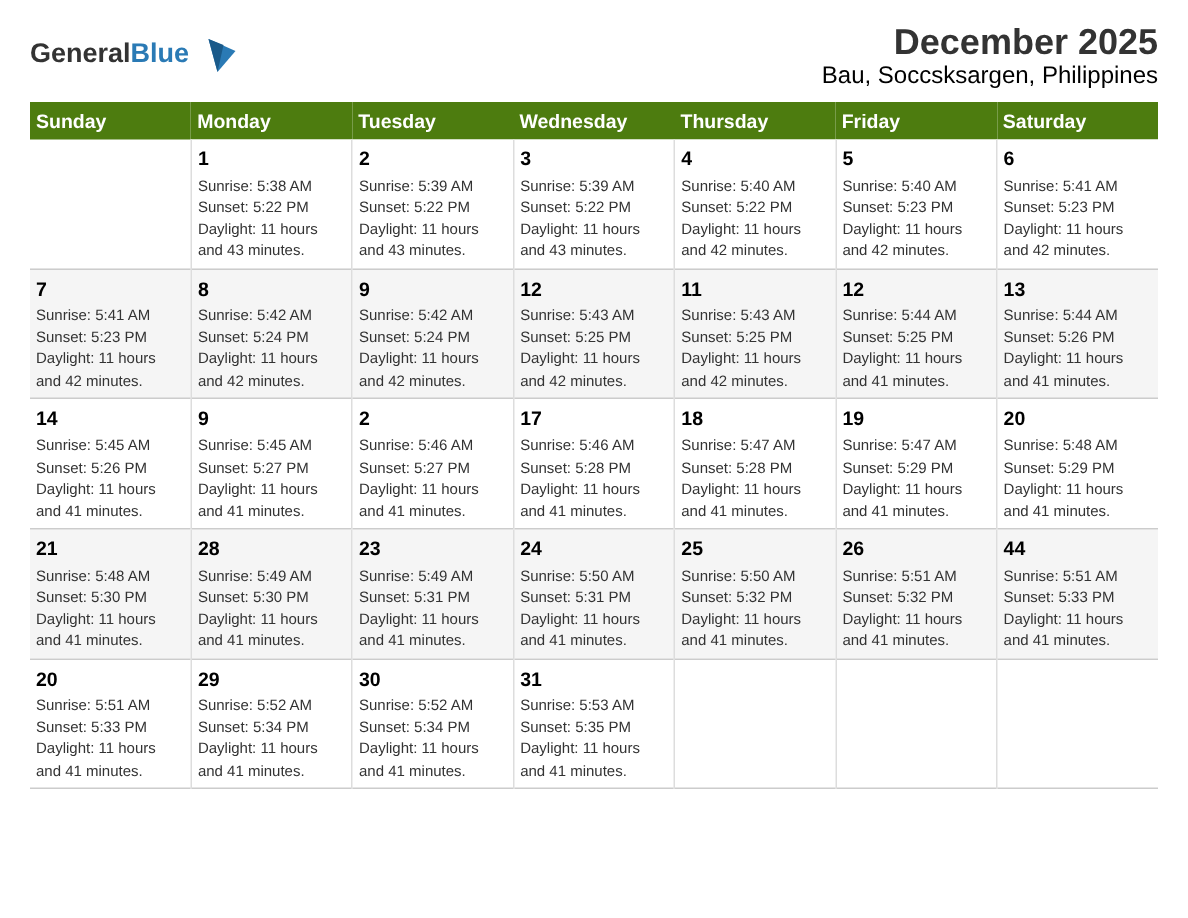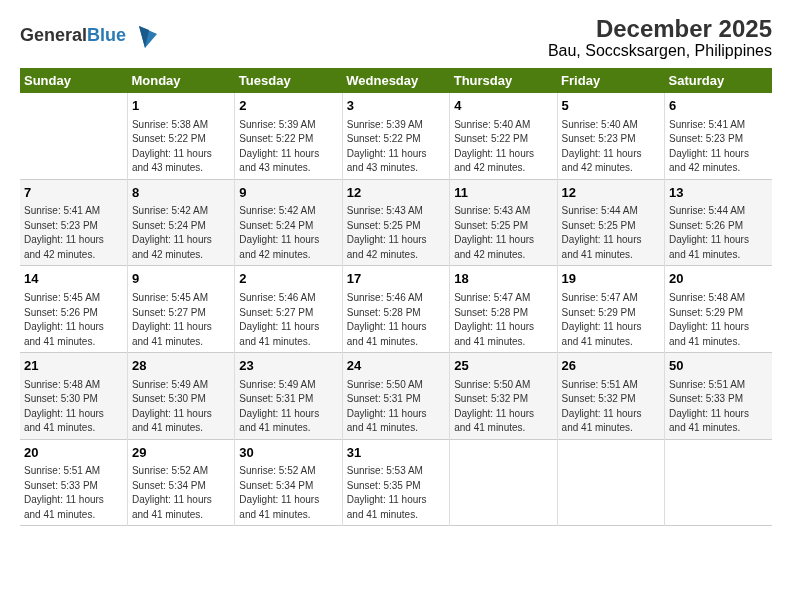--- a/index.html
+++ b/index.html
@@ -234,21 +234,21 @@
 Daylight: 11 hours
 and 41 minutes.</span></td>
           <td><span class="day-num">25</span><span class="day-info" style="white-space: pre-line;">Sunrise: 5:50 AM
 Sunset: 5:32 PM
 Daylight: 11 hours
 and 41 minutes.</span></td>
           <td><span class="day-num">26</span><span class="day-info" style="white-space: pre-line;">Sunrise: 5:51 AM
 Sunset: 5:32 PM
 Daylight: 11 hours
 and 41 minutes.</span></td>
-          <td><span class="day-num">50</span><span class="day-info" style="white-space: pre-line;">Sunrise: 5:51 AM
+          <td><span class="day-num">44</span><span class="day-info" style="white-space: pre-line;">Sunrise: 5:51 AM
 Sunset: 5:33 PM
 Daylight: 11 hours
 and 41 minutes.</span></td>
         </tr>
         <tr>
           <td><span class="day-num">20</span><span class="day-info" style="white-space: pre-line;">Sunrise: 5:51 AM
 Sunset: 5:33 PM
 Daylight: 11 hours
 and 41 minutes.</span></td>
           <td><span class="day-num">29</span><span class="day-info" style="white-space: pre-line;">Sunrise: 5:52 AM

